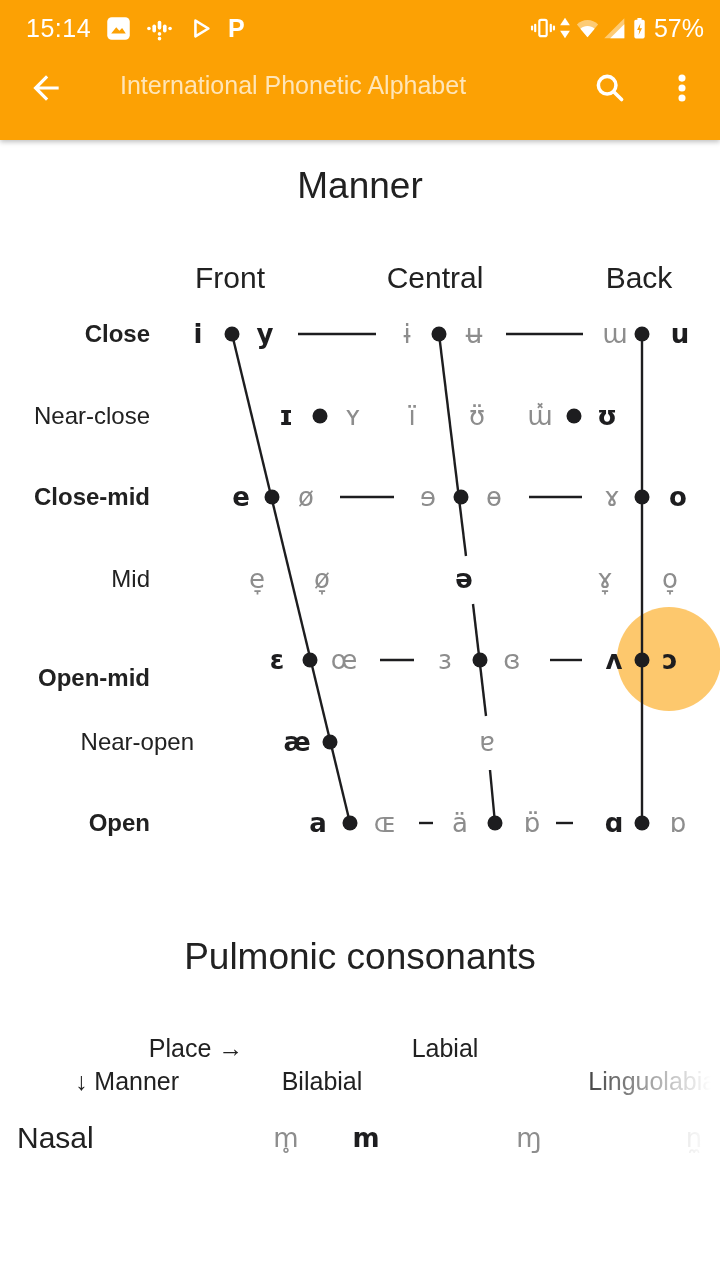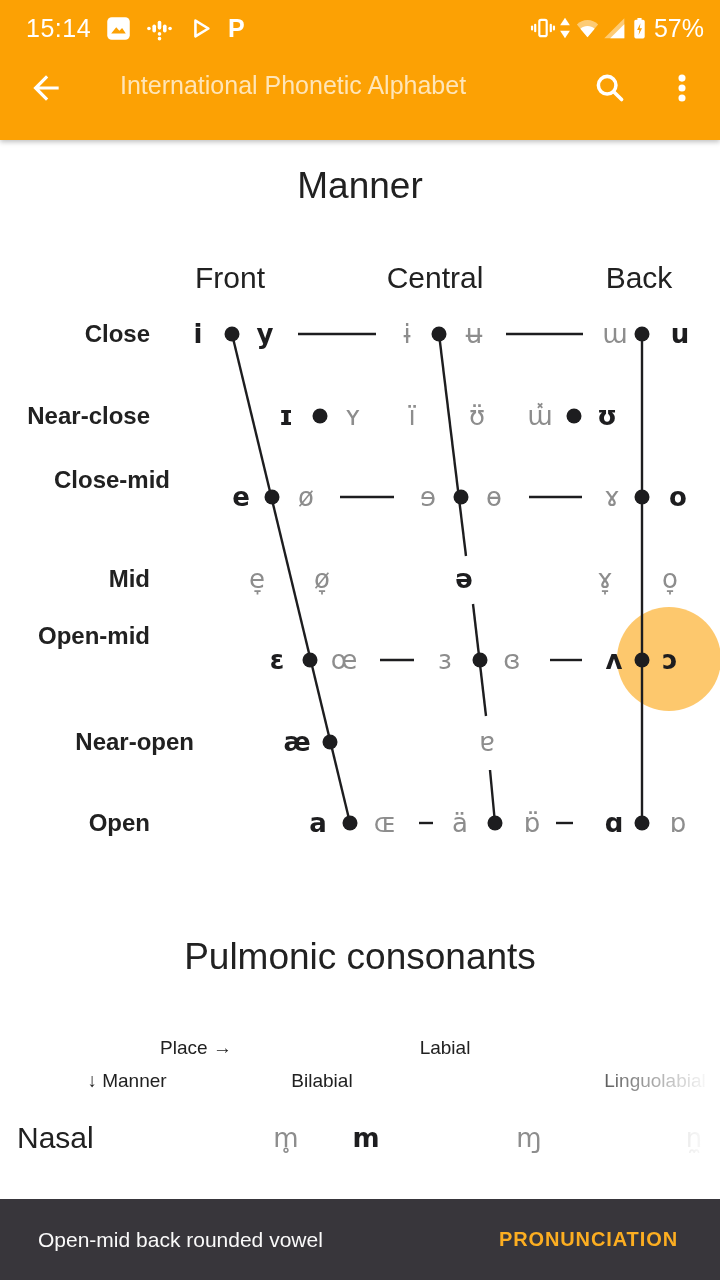--- a/index.html
+++ b/index.html
@@ -33,26 +33,26 @@
   .section-title{position:absolute;left:0;width:720px;text-align:center;color:var(--text-dark);
                  font-size:37px;font-weight:400;z-index:2;}
   .vowel-title{top:165px;}
   .pulmonic-title{top:936px;}
 
   
   #overlay-svg{position:absolute;left:0;top:0;z-index:1;pointer-events:none;}
   #symbol-layer{position:absolute;left:0;top:0;width:720px;height:1280px;z-index:2;}
   .pos{position:absolute;transform:translate(-50%,-50%);white-space:nowrap;}
   .col-header{font-size:30px;font-weight:500;color:var(--text-dark);}
-  .row-label{font-size:24px;font-weight:700;color:var(--text-dark);transform:translate(-100%,-50%);}
+  .row-label{font-size:24px;font-weight:400;color:var(--text-dark);transform:translate(-100%,-50%);}
   .row-label.bold{font-weight:700;}
   .sym{font-family:"DejaVu Sans",sans-serif;font-size:26px;line-height:1;cursor:pointer;}
   .sym.black{color:var(--sym-black);font-weight:700;}
   .sym.gray{color:var(--sym-gray);font-weight:400;}
-  .c-header{font-size:19px;font-weight:400;color:var(--text-dark);}
+  .c-header{font-size:25px;font-weight:400;color:var(--text-dark);}
   .c-row-label{font-size:30px;font-weight:400;color:var(--text-dark);transform:translate(0,-50%);}
 
   .edge-fade{position:absolute;left:565px;top:1008px;width:155px;height:168px;z-index:3;
              background:linear-gradient(to right,rgba(255,255,255,0),#ffffff 94%);pointer-events:none;}
 
   
   .snackbar{position:absolute;left:0;bottom:0;width:720px;height:81px;background:var(--snack-bg);
             z-index:6;display:flex;align-items:center;justify-content:space-between;
             padding:0 42px 0 38px;box-sizing:border-box;}
   .snack-msg{color:#FAFAFA;font-size:21px;font-weight:400;}
@@ -95,23 +95,23 @@
       <circle cx="495" cy="823" r="7.5" fill="#1D1D1F"></circle>
       <circle cx="642" cy="823" r="7.5" fill="#1D1D1F"></circle>
     </svg>
 
   <div id="symbol-layer">
       <span class="pos col-header" style="left: 230px; top: 278px;">Front</span>
       <span class="pos col-header" style="left: 435px; top: 278px;">Central</span>
       <span class="pos col-header" style="left: 639px; top: 278px;">Back</span>
       <span class="pos row-label bold" style="left: 150px; top: 334px;">Close</span>
       <span class="pos row-label" style="left: 150px; top: 416px;">Near-close</span>
-      <span class="pos row-label bold" style="left: 150px; top: 480px; margin-left: 20px;">Close-mid</span>
+      <span class="pos row-label bold" style="left: 150px; top: 497px;">Close-mid</span>
       <span class="pos row-label" style="left: 150px; top: 579px;">Mid</span>
-      <span class="pos row-label bold" style="left: 150px; top: 636px;">Open-mid</span>
+      <span class="pos row-label bold" style="left: 150px; top: 678px;">Open-mid</span>
       <span class="pos row-label" style="left: 150px; top: 742px; margin-left: 44px;">Near-open</span>
       <span class="pos row-label bold" style="left: 150px; top: 823px;">Open</span>
       <span class="pos sym black" style="left: 198px; top: 334px;">i</span>
       <span class="pos sym black" style="left: 265px; top: 334px;">y</span>
       <span class="pos sym gray" style="left: 407px; top: 334px;">ɨ</span>
       <span class="pos sym gray" style="left: 474px; top: 334px;">ʉ</span>
       <span class="pos sym gray" style="left: 615px; top: 334px;">ɯ</span>
       <span class="pos sym black" style="left: 680px; top: 334px;">u</span>
       <span class="pos sym black" style="left: 286px; top: 416px;">ɪ</span>
       <span class="pos sym gray" style="left: 353px; top: 416px;">ʏ</span>
@@ -236,18 +236,14 @@
           <g fill="#fff">
             <circle cx="12" cy="5" r="2.5"></circle>
               <circle cx="12" cy="12" r="2.5"></circle>
               <circle cx="12" cy="19" r="2.5"></circle>
           </g>
         </svg>
       </button>
     </div>
   </div>
 
-  <div class="snackbar">
-    <span class="snack-msg">Open-mid back rounded vowel</span>
-    <button class="snack-action">PRONUNCIATION</button>
-  </div>
 
 </div>
 
 </body></html>

